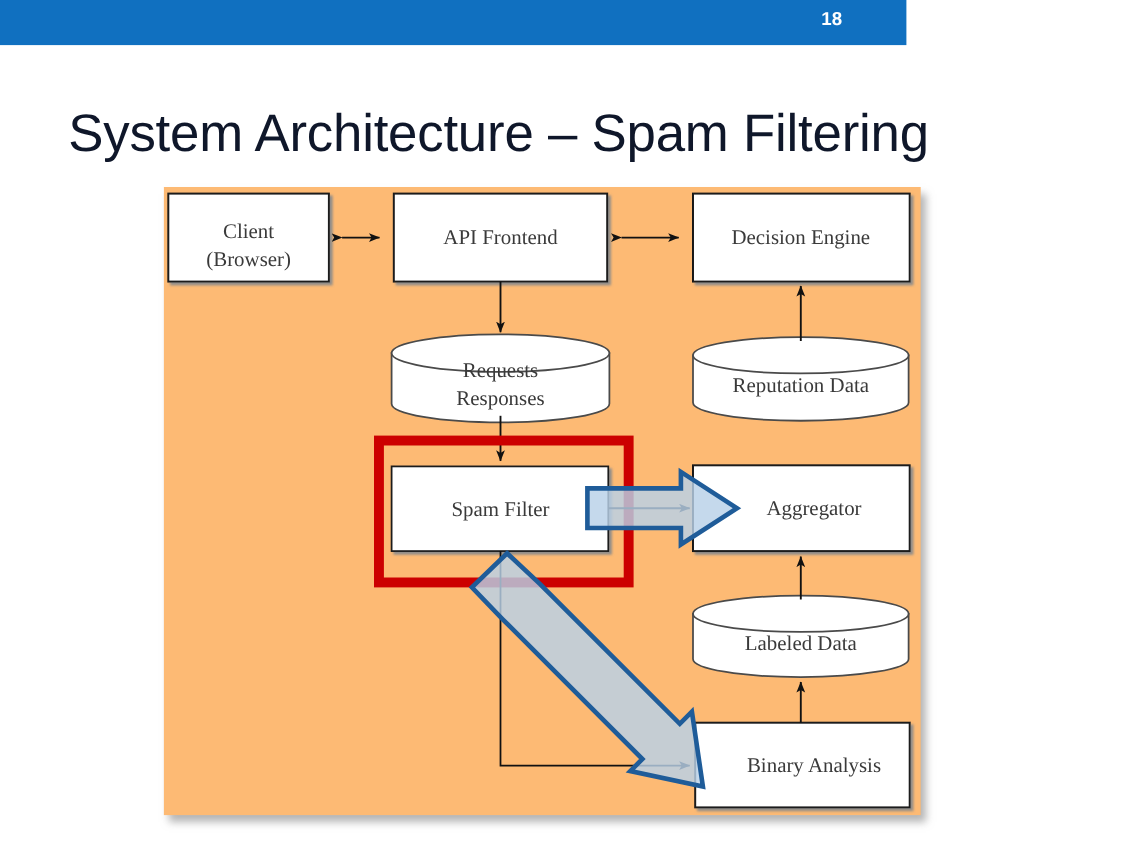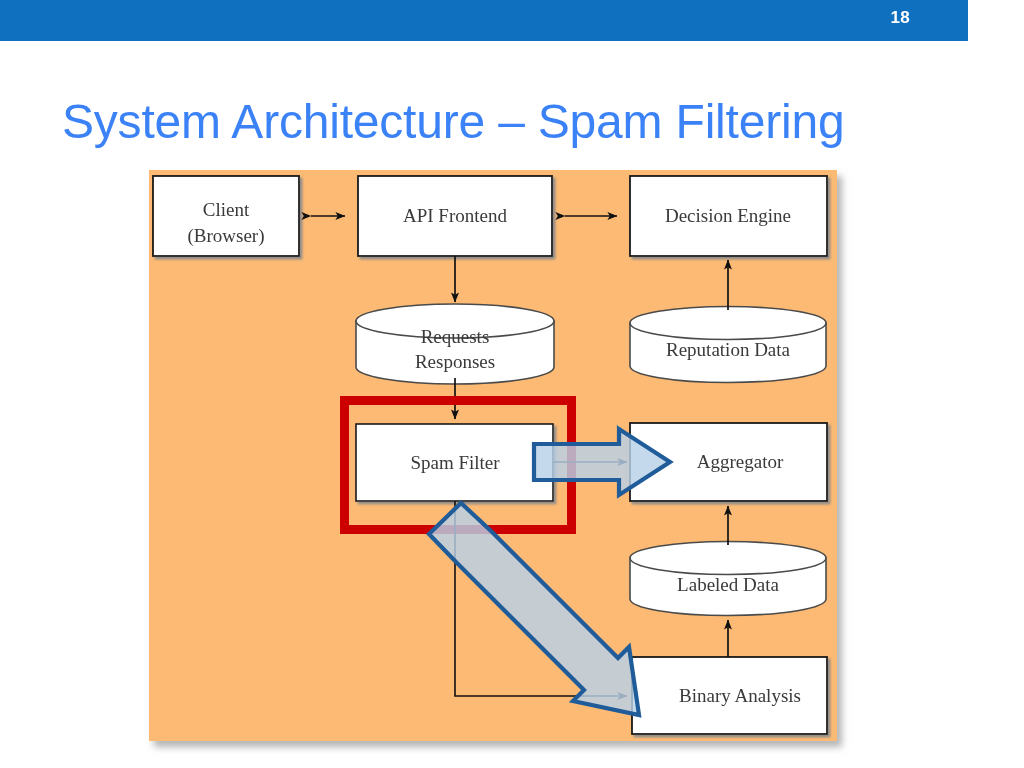--- a/index.html
+++ b/index.html
@@ -17,40 +17,40 @@
   #slide {
     position: absolute;
     left: 0; top: 0;
     width: 1024px;
     height: 768px;
     background: #ffffff;
   }
   #header-bar {
     position: absolute;
     left: 0; top: 0;
-    width: 968px;
+    width: 824px;
     height: 41px;
     background: #1070c0;
   }
   #slide-number {
     position: absolute;
     right: 58px;
     top: 8px;
     color: #ffffff;
     font-size: 17px;
     font-weight: bold;
     font-family: "Liberation Sans", sans-serif;
     letter-spacing: 0.3px;
   }
   #slide-title {
     position: absolute;
     left: 62px;
     top: 94px;
     width: 900px;
-    color: #3b82f6;
+    color: #0f172a;
     font-size: 48px;
     font-weight: normal;
     font-family: "Liberation Sans", sans-serif;
     letter-spacing: -0.2px;
     white-space: nowrap;
   }
   #diagram-panel {
     position: absolute;
     left: 149px;
     top: 170px;

